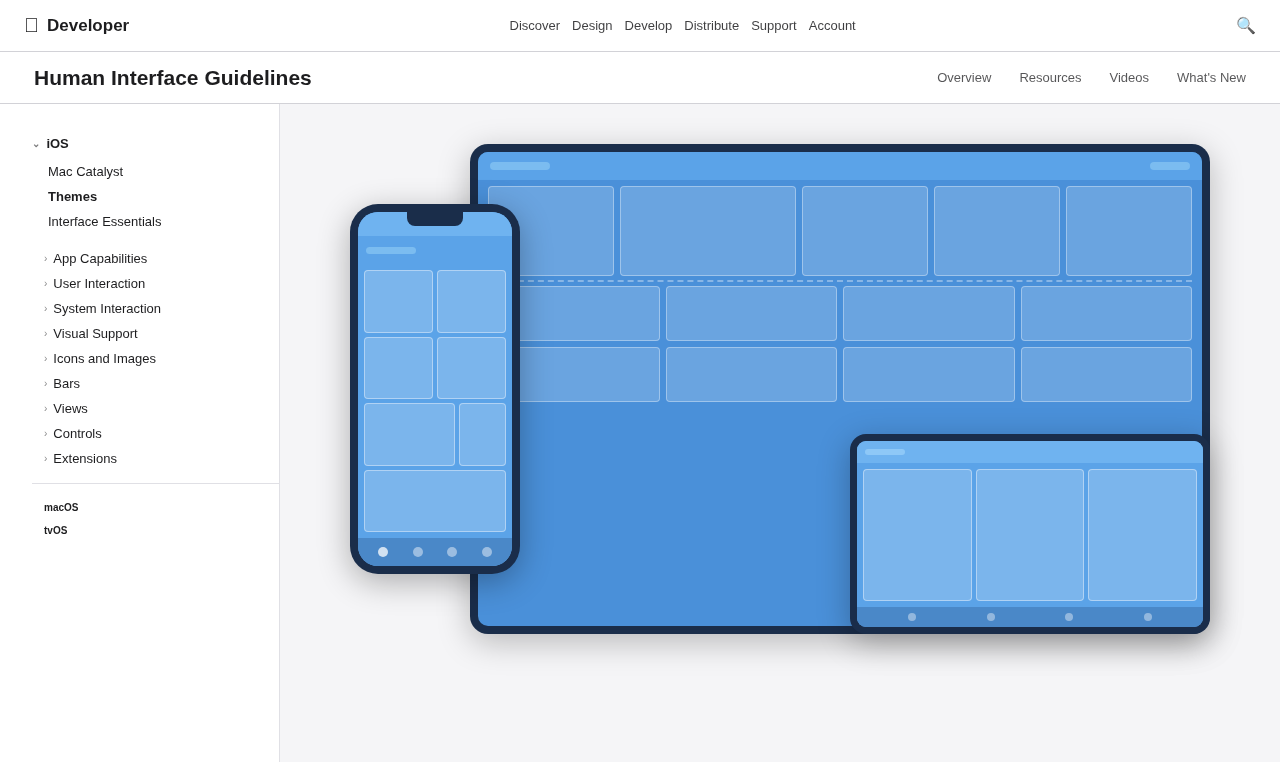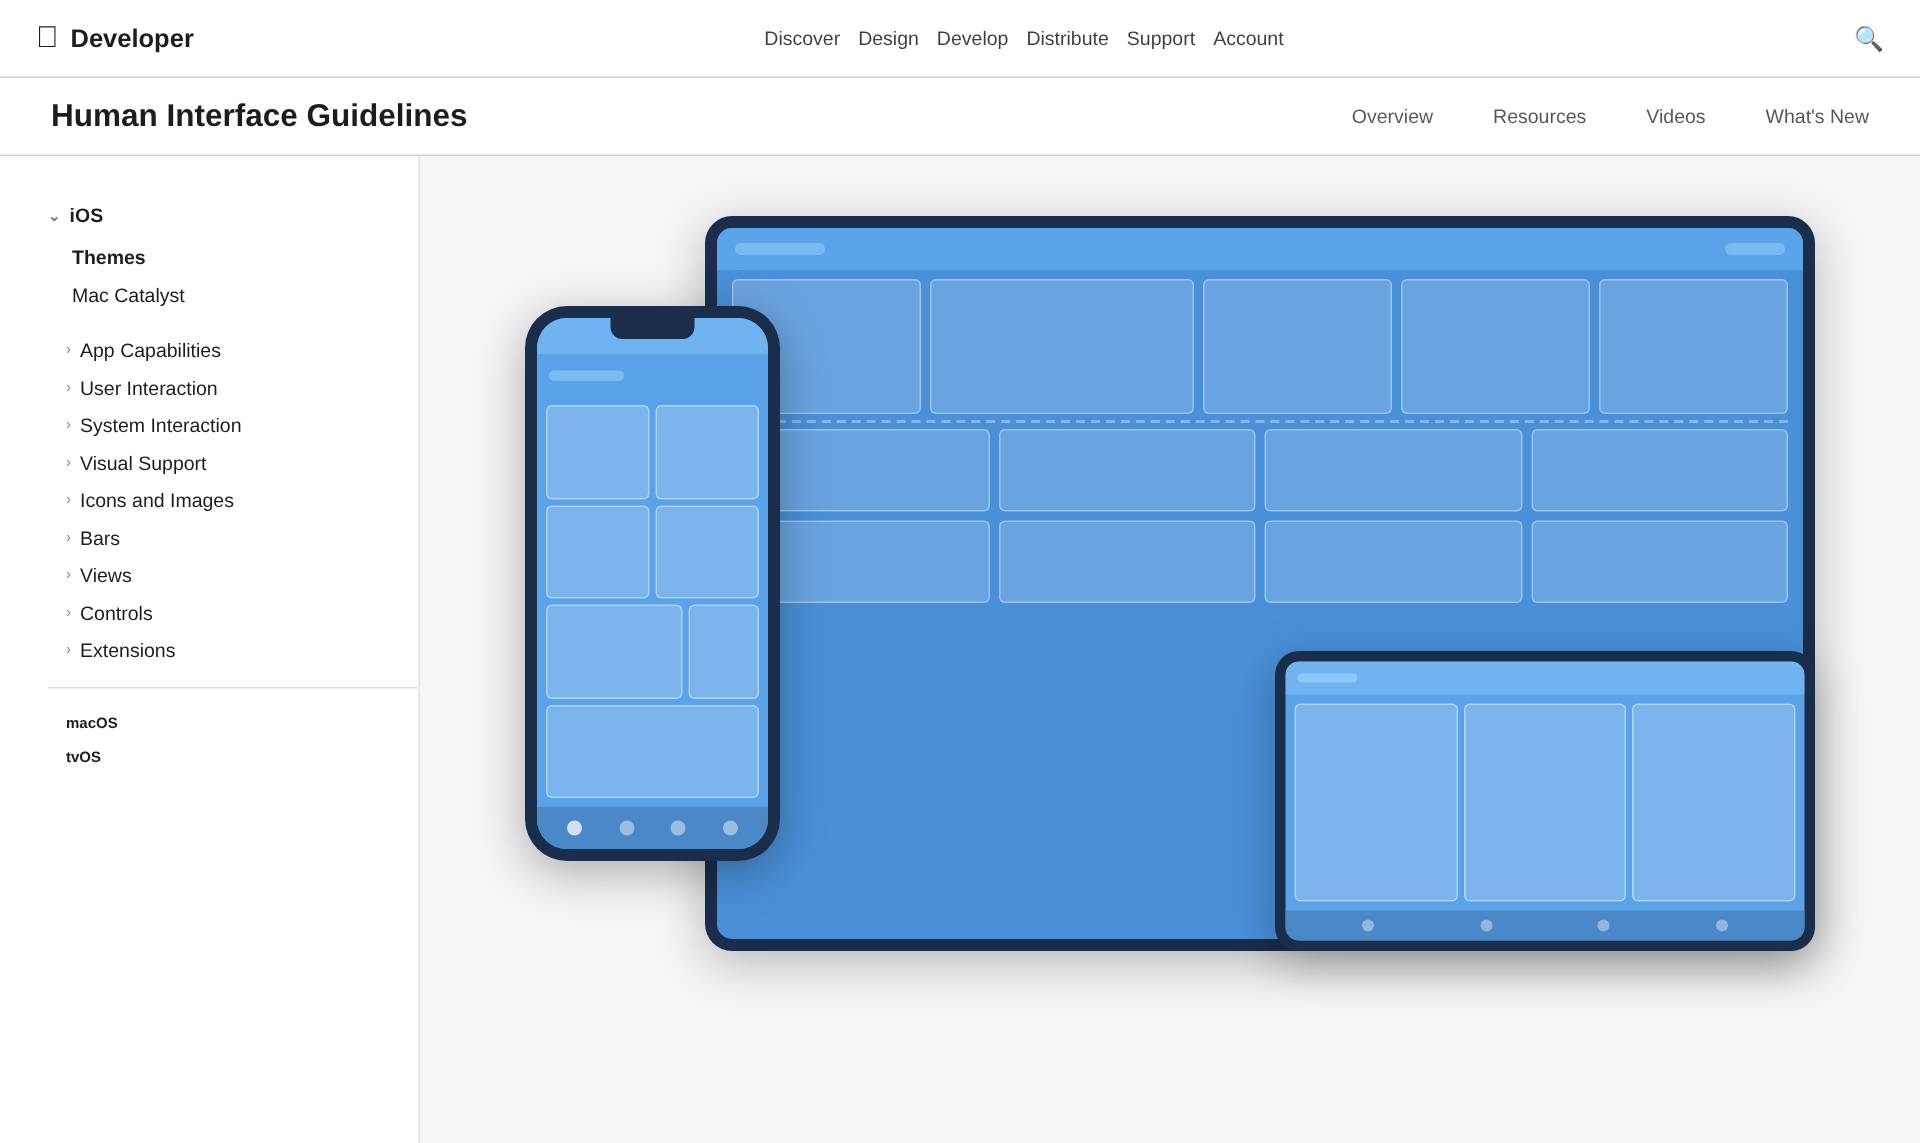--- a/index.html
+++ b/index.html
@@ -20,21 +20,21 @@
     .nav-right { display: flex; align-items: center; gap: 24px; }
     .search-icon-btn { background: none; border: none; cursor: pointer; font-size: 16px; color: #1d1d1f; }
 
     
     .secondary-nav {
       display: flex; align-items: center; justify-content: space-between;
       padding: 0 34px; height: 52px;
       border-bottom: 1px solid #d2d2d7;
     }
     .page-title-link { font-size: 21px; font-weight: 600; color: #1d1d1f; text-decoration: none; }
-    .secondary-links { display: flex; gap: 40px; align-items: center; }
+    .secondary-links { display: flex; gap: 28px; align-items: center; }
     .secondary-link { color: #1d1d1f; text-decoration: none; font-size: 13px; opacity: 0.75; }
 
     
     .main-layout { display: flex; min-height: calc(100vh - 104px); }
 
     
     .sidebar {
       width: 280px; min-width: 240px;
       padding: 32px 0 32px 32px;
       border-right: 1px solid #e0e0e5;
@@ -212,25 +212,28 @@
 
 <div class="main-layout">
 
   <aside class="sidebar">
 
     <div class="sidebar-group">
       <div class="sidebar-section-label">
         <span class="chevron">⌄</span>
         <span>iOS</span>
       </div>
+      <a class="sidebar-item sub">
+        <span>Mac Catalyst</span>
+      </a>
       <a class="sidebar-item sub-bold">
         <span>Themes</span>
       </a>
       <a class="sidebar-item sub">
-        <span>Mac Catalyst</span>
+        <span>Interface Essentials</span>
       </a>
 
       <div style="height:12px"></div>
 
       <a class="sidebar-item">
         <span class="chevron">›</span>
         <span>App Capabilities</span>
       </a>
       <a class="sidebar-item">
         <span class="chevron">›</span>

